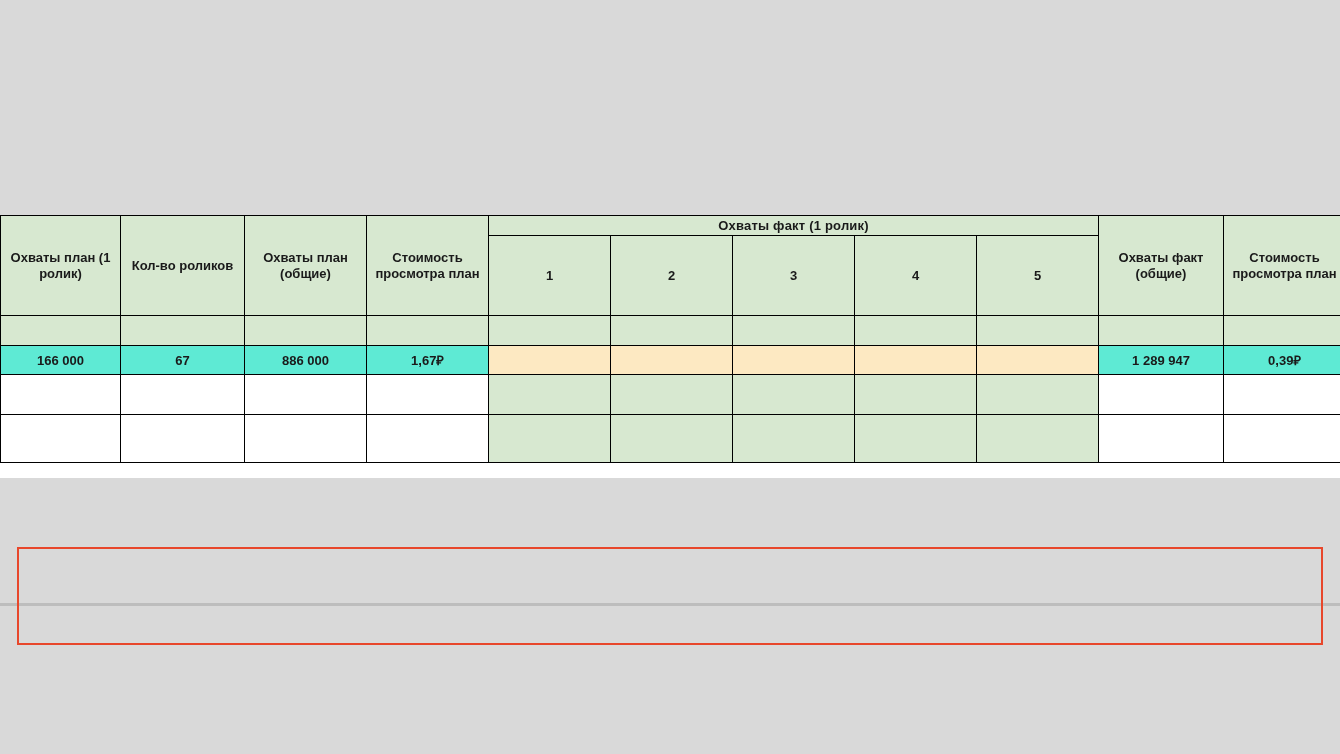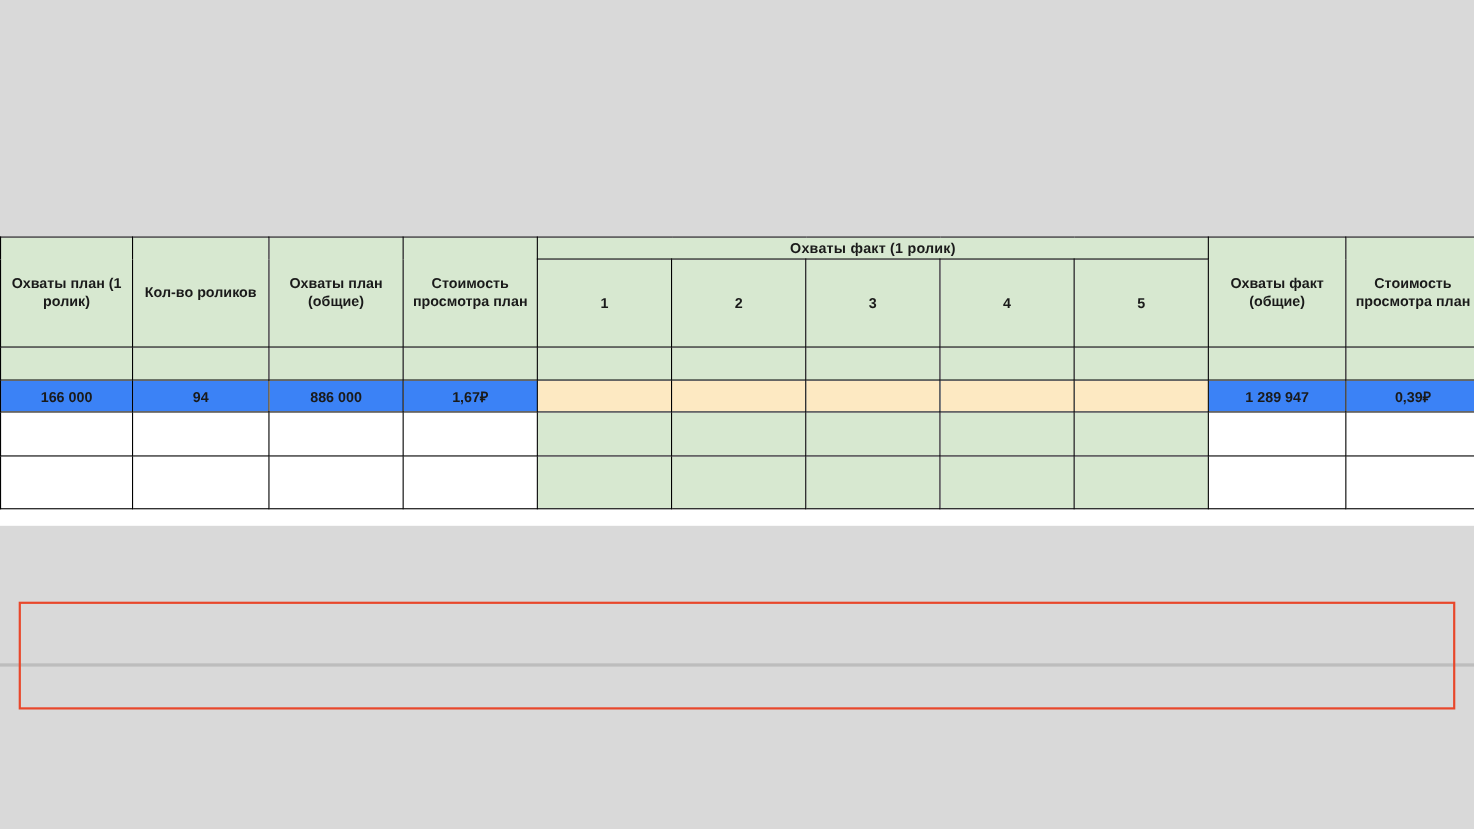--- a/index.html
+++ b/index.html
@@ -67,21 +67,21 @@
   .hdr-sub {
     background: #d7e8d0;
     height: 70px;
     font-size: 14px;
   }
   .spacer-row td {
     background: #d7e8d0;
     height: 30px;
   }
   .data-row td {
-    background: #3b82f6;
+    background: #5eead4;
     height: 29px;
     font-weight: normal;
     font-size: 13.5px;
   }
   .data-row td.empty-fact {
     background: #fde9c2;
   }
   .blank-row td {
     background: #ffffff;
     height: 40px;
@@ -169,21 +169,21 @@
       <td></td>
       <td></td>
       <td></td>
       <td></td>
       <td></td>
 
     </tr>
 
     <tr class="data-row">
       <td class="no-left-border">166 000</td>
-      <td>94</td>
+      <td>67</td>
       <td>886 000</td>
       <td>1,67₽</td>
       <td class="empty-fact"></td>
       <td class="empty-fact"></td>
       <td class="empty-fact"></td>
       <td class="empty-fact"></td>
       <td class="empty-fact"></td>
       <td>1 289 947</td>
       <td>0,39₽</td>
 

